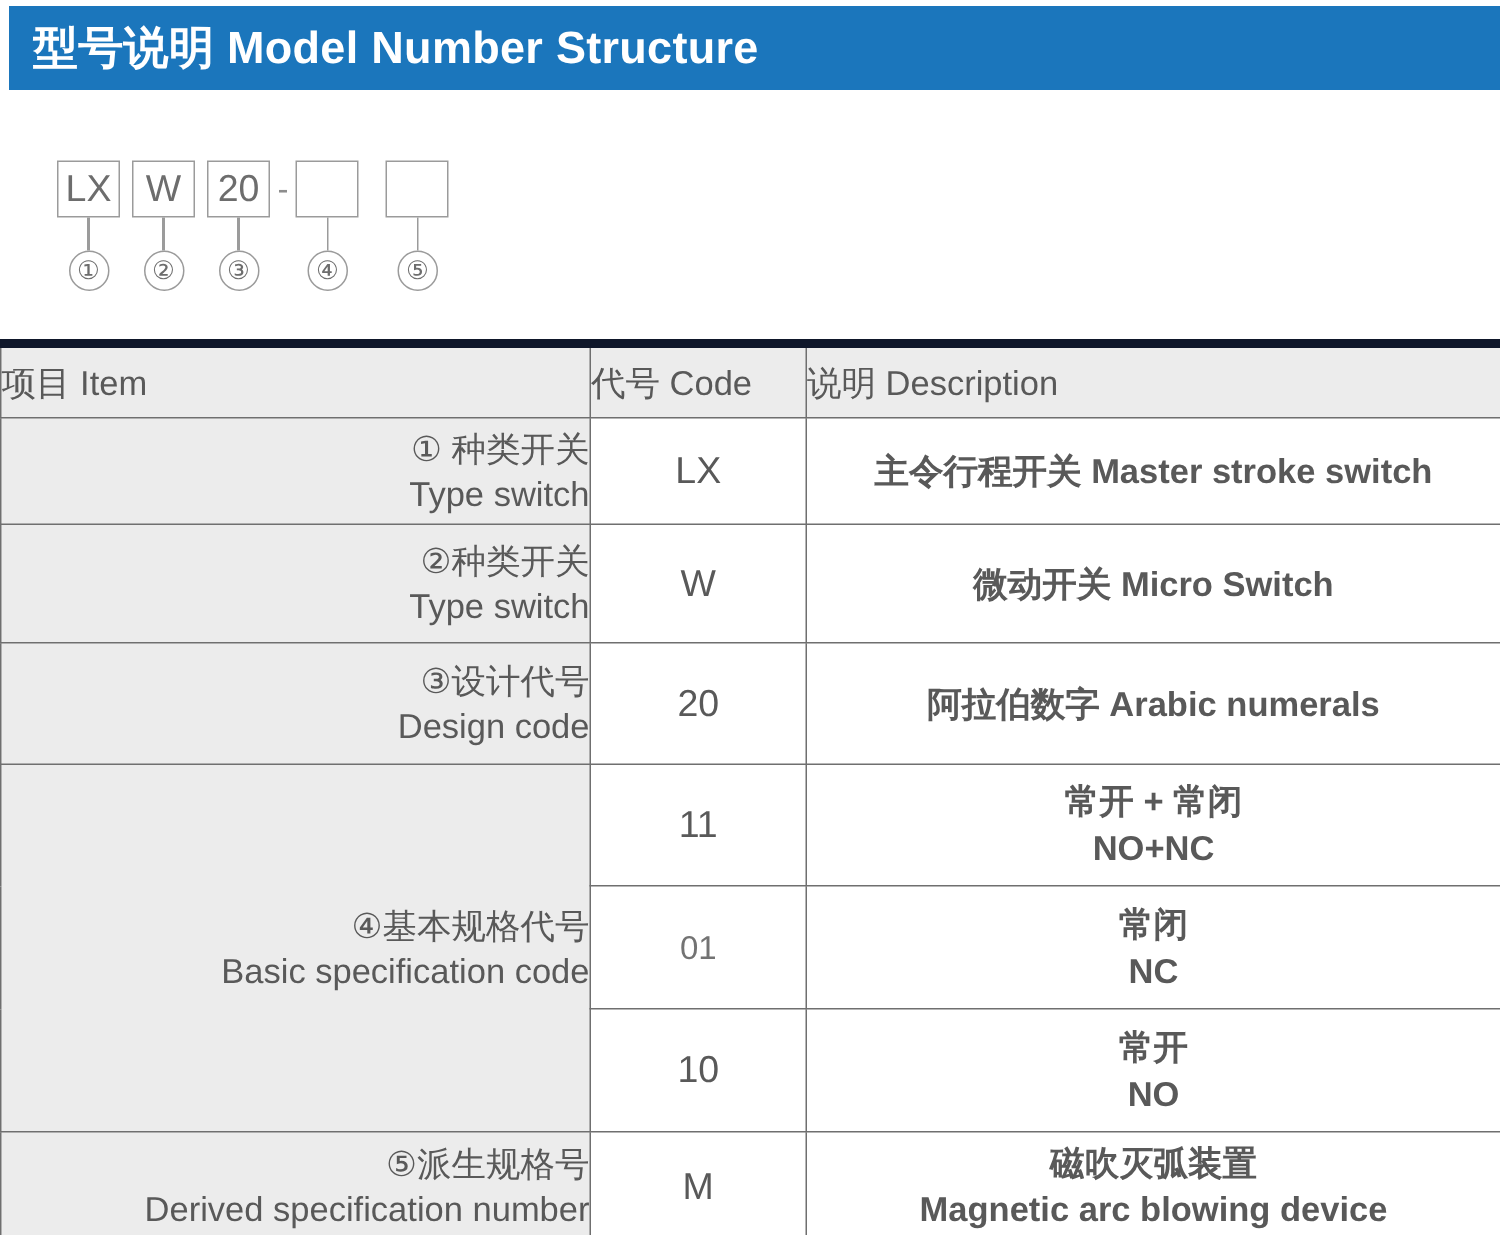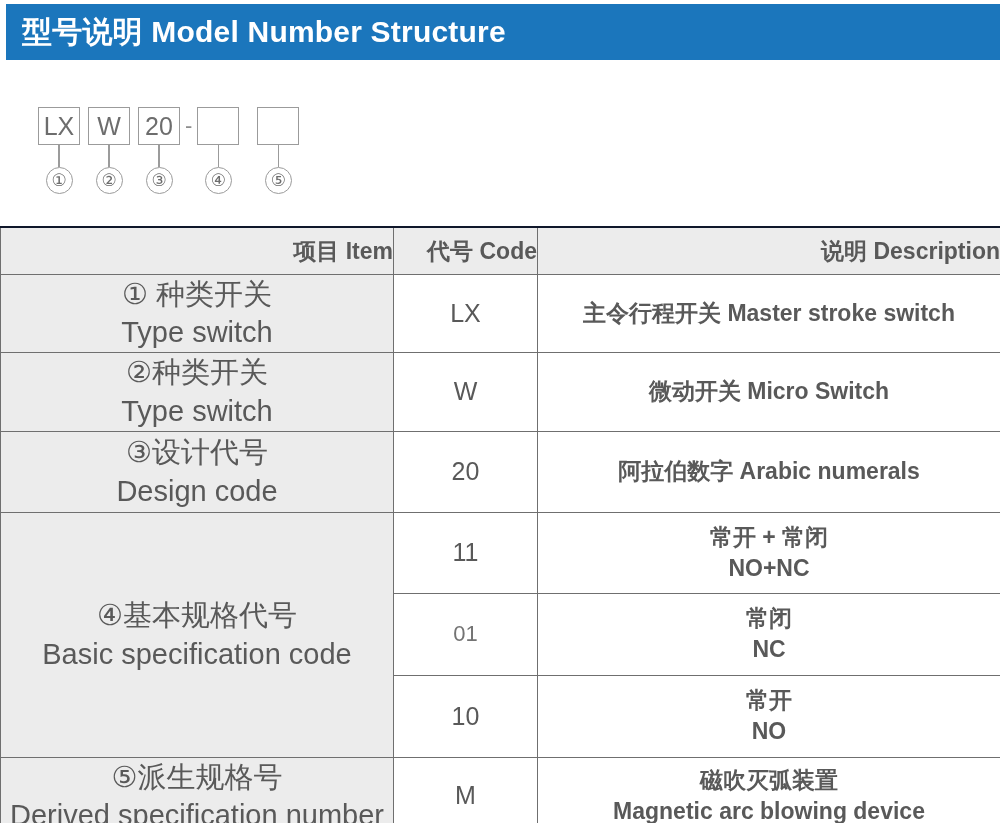--- a/index.html
+++ b/index.html
@@ -110,32 +110,32 @@
   .spec-table col.c-desc { width: 463px; }
 
   .spec-table th, .spec-table td {
     border: 1px solid #6f6f6f;
     padding: 0;
     vertical-align: middle;
     color: #595959;
   }
   .spec-table thead th {
     background: #ececec;
-    font-weight: 700;
+    font-weight: 400;
     font-size: 23px;
     height: 46px;
-    text-align: right;
-    border-top: 2px solid #0f172a;
+    text-align: left;
+    border-top: 6px solid #0f172a;
   }
   .cell-item {
     background: #ececec;
     padding: 6px 0 6px 8px;
-    font-size: 29px;
+    font-size: 23px;
     line-height: 1.32;
-    text-align: center;
+    text-align: right;
   }
   .cell-code {
     background: #ffffff;
     text-align: center;
     font-size: 25px;
   }
   .cell-code.small {
     font-size: 22px;
     color: #737373;
   }

